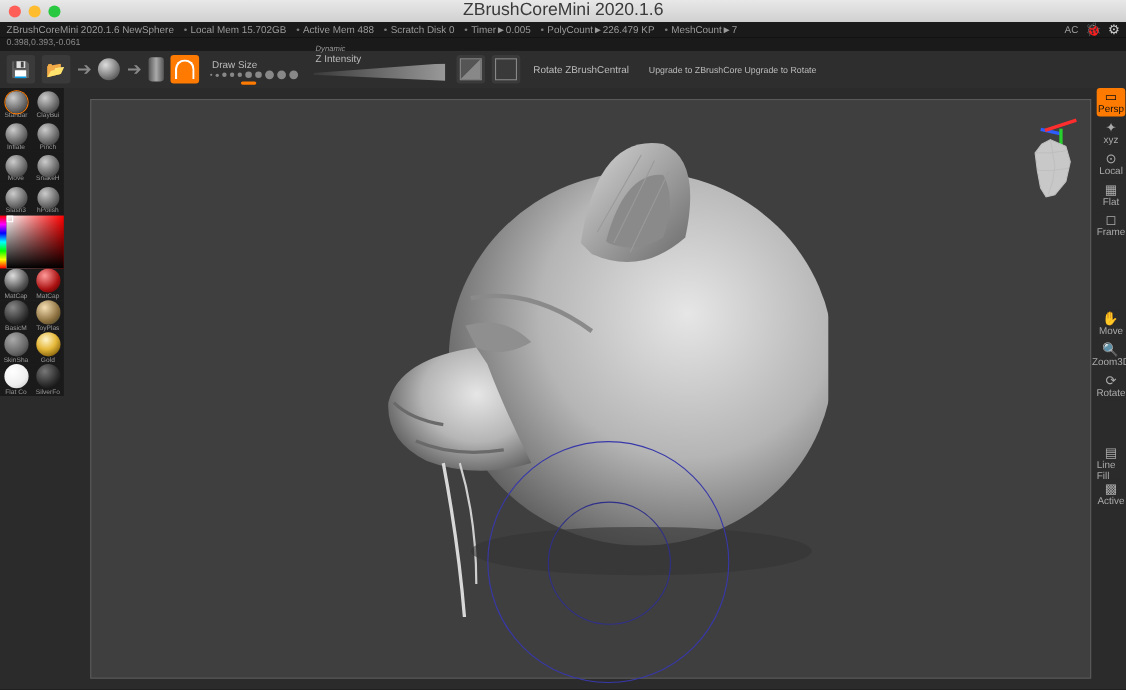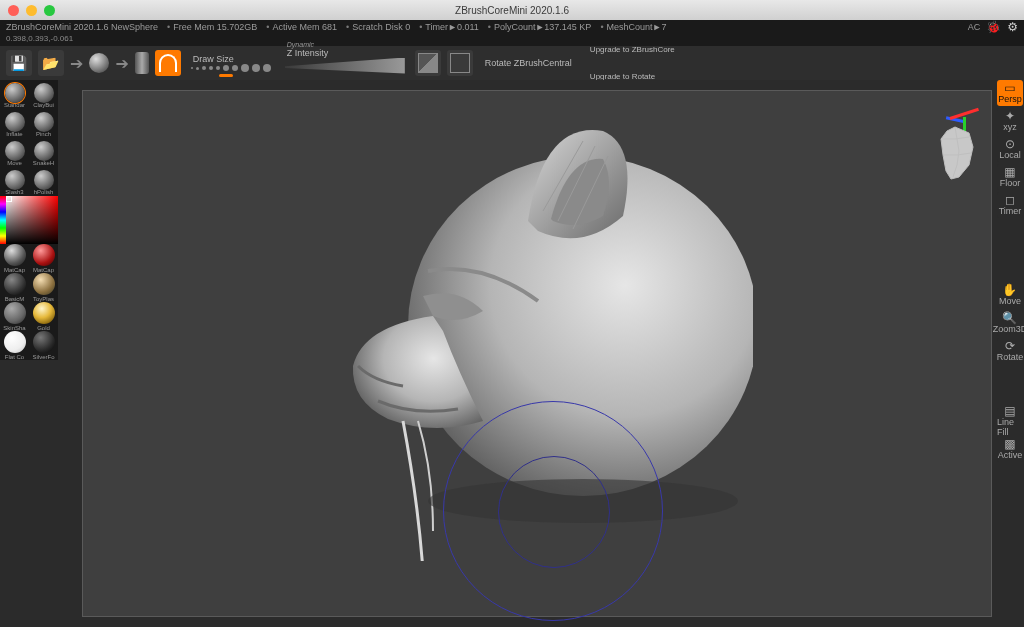--- a/index.html
+++ b/index.html
@@ -1,20 +1,20 @@
 <!DOCTYPE html>
 <html><head>
 <meta charset="utf-8">
 <style>
 * { margin:0; padding:0; box-sizing:border-box; font-family:Arial,Helvetica,sans-serif; font-size:9px; user-select:none; }
 html,body { width:1024px; height:627px; overflow:hidden; background:#000; }
 .titlebar { height:20px; background:linear-gradient(#e8e8e8,#d0d0d0); display:flex; align-items:center; padding:0 8px; position:relative; }
 .tl-btn { width:11px; height:11px; border-radius:50%; margin-right:7px; }
 .tl-red{background:#ff5f57;} .tl-yel{background:#febc2e;} .tl-grn{background:#28c840;}
-.titlebar .title { position:absolute; left:50%; transform:translateX(-50%); color:#3a3a3a; font-size:10px; }
+.titlebar .title { position:absolute; left:50%; transform:translateX(-50%); color:#3a3a3a; font-size:16px; }
 .infobar { height:14px; background:#1a1a1a; color:#9a9a9a; font-size:8px; display:flex; align-items:center; padding:0 6px; gap:6px; }
 .infobar .dot::before { content:"•"; margin:0 3px; color:#7a7a7a; }
 .infobar .r { margin-left:auto; display:flex; gap:6px; align-items:center; }
 .coords { height:12px; background:#1a1a1a; color:#8a8a8a; font-size:8px; padding:0 6px; }
 .toolbar { height:34px; background:#2e2e2e; display:flex; align-items:center; padding:0 6px; gap:6px; color:#bdbdbd; }
 .tool-sq { width:26px; height:26px; background:#3a3a3a; border-radius:3px; display:flex; align-items:center; justify-content:center; }
 .tool-sq.active { background:#ff7a00; }
 .sphere { width:20px; height:20px; border-radius:50%; background:radial-gradient(circle at 35% 30%, #ddd, #777 60%, #333); }
 .arrow-r { color:#888; font-size:16px; }
 .cyl { width:14px; height:22px; background:linear-gradient(90deg,#555,#aaa,#555); border-radius:3px; }
@@ -22,21 +22,21 @@
 .magnet::before { content:""; position:absolute; inset:0; border:2px solid #fff; border-bottom:none; border-radius:9px 9px 0 0; }
 .slider-label { color:#bbb; font-size:9px; margin-left:6px; }
 .dots { display:flex; align-items:center; gap:3px; margin:0 4px; }
 .dots span { width:4px; height:4px; border-radius:50%; background:#888; }
 .dots span:nth-child(1){width:2px;height:2px;} .dots span:nth-child(2){width:3px;height:3px;}
 .dots span:nth-child(n+6){width:6px;height:6px;} .dots span:nth-child(n+8){width:8px;height:8px;}
 .dots .mark { width:14px; height:3px; background:#ff7a00; border-radius:2px; position:absolute; margin-top:14px; margin-left:28px; }
 .wedge { width:120px; height:16px; background:linear-gradient(90deg,#3a3a3a,#999); clip-path:polygon(0 55%,100% 0,100% 100%,0 65%); margin:0 4px; }
 .txtbtn { padding:2px 6px; color:#bbb; }
 .icon-pane { width:20px; height:20px; border:1px solid #888; }
-.top-col { display:flex; flex-direction:column; gap:18px; margin-left:6px; }
+.top-col { display:flex; flex-direction:row; gap:2px; margin-left:6px; }
 .top-col a { color:#bbb; font-size:8px; text-decoration:none; }
 .main { position:absolute; top:80px; left:0; right:0; bottom:0; background:#2b2b2b; }
 .leftrail { position:absolute; left:0; top:0; width:58px; display:flex; flex-direction:column; }
 .brush-grid { display:grid; grid-template-columns:1fr 1fr; }
 .brush { width:29px; height:29px; background:#1a1a1a; display:flex; flex-direction:column; align-items:center; justify-content:flex-end; position:relative; overflow:hidden; }
 .brush .ball { position:absolute; top:3px; width:20px; height:20px; border-radius:50%; background:radial-gradient(circle at 35% 30%,#ccc,#666 60%,#222); }
 .brush .lbl { font-size:6px; color:#999; line-height:7px; white-space:nowrap; }
 .brush.sel .ball { box-shadow:0 0 0 1px #ff7a00; }
 .picker { width:58px; height:48px; position:relative; }
 .hue { width:6px; height:100%; background:linear-gradient(red,magenta,blue,cyan,lime,yellow,red); }
@@ -76,25 +76,25 @@
 
 <div class="titlebar">
   <div class="tl-btn tl-red"></div>
   <div class="tl-btn tl-yel"></div>
   <div class="tl-btn tl-grn"></div>
   <div class="title">ZBrushCoreMini 2020.1.6</div>
 </div>
 
 <div class="infobar">
   <span>ZBrushCoreMini 2020.1.6 NewSphere</span>
-  <span class="dot">Free Mem 15.702GB</span>
-  <span class="dot">Active Mem 681</span>
+  <span class="dot">Local Mem 15.702GB</span>
+  <span class="dot">Active Mem 488</span>
   <span class="dot">Scratch Disk 0</span>
-  <span class="dot">Timer►0.011</span>
-  <span class="dot">PolyCount►137.145 KP</span>
+  <span class="dot">Timer►0.005</span>
+  <span class="dot">PolyCount►226.479 KP</span>
   <span class="dot">MeshCount►7</span>
   <span class="r">
     <span>AC</span>
     <span style="font-size:12px;color:#ccc;">🐞</span>
     <span style="font-size:12px;color:#ccc;">⚙</span>
   </span>
 </div>
 <div class="coords">0.398,0.393,-0.061</div>
 
 <div class="toolbar">
@@ -292,25 +292,25 @@
     <div class="rbtn">
         <span class="ic">✦</span>
         <span>xyz</span>
       </div>
     <div class="rbtn">
         <span class="ic">⊙</span>
         <span>Local</span>
       </div>
     <div class="rbtn">
         <span class="ic">▦</span>
-        <span>Floor</span>
+        <span>Flat</span>
       </div>
     <div class="rbtn">
         <span class="ic">◻</span>
-        <span>Timer</span>
+        <span>Frame</span>
       </div>
     <div style="height:60px;"></div>
     <div class="rbtn">
         <span class="ic">✋</span>
         <span>Move</span>
       </div>
     <div class="rbtn">
         <span class="ic">🔍</span>
         <span>Zoom3D</span>
       </div>

